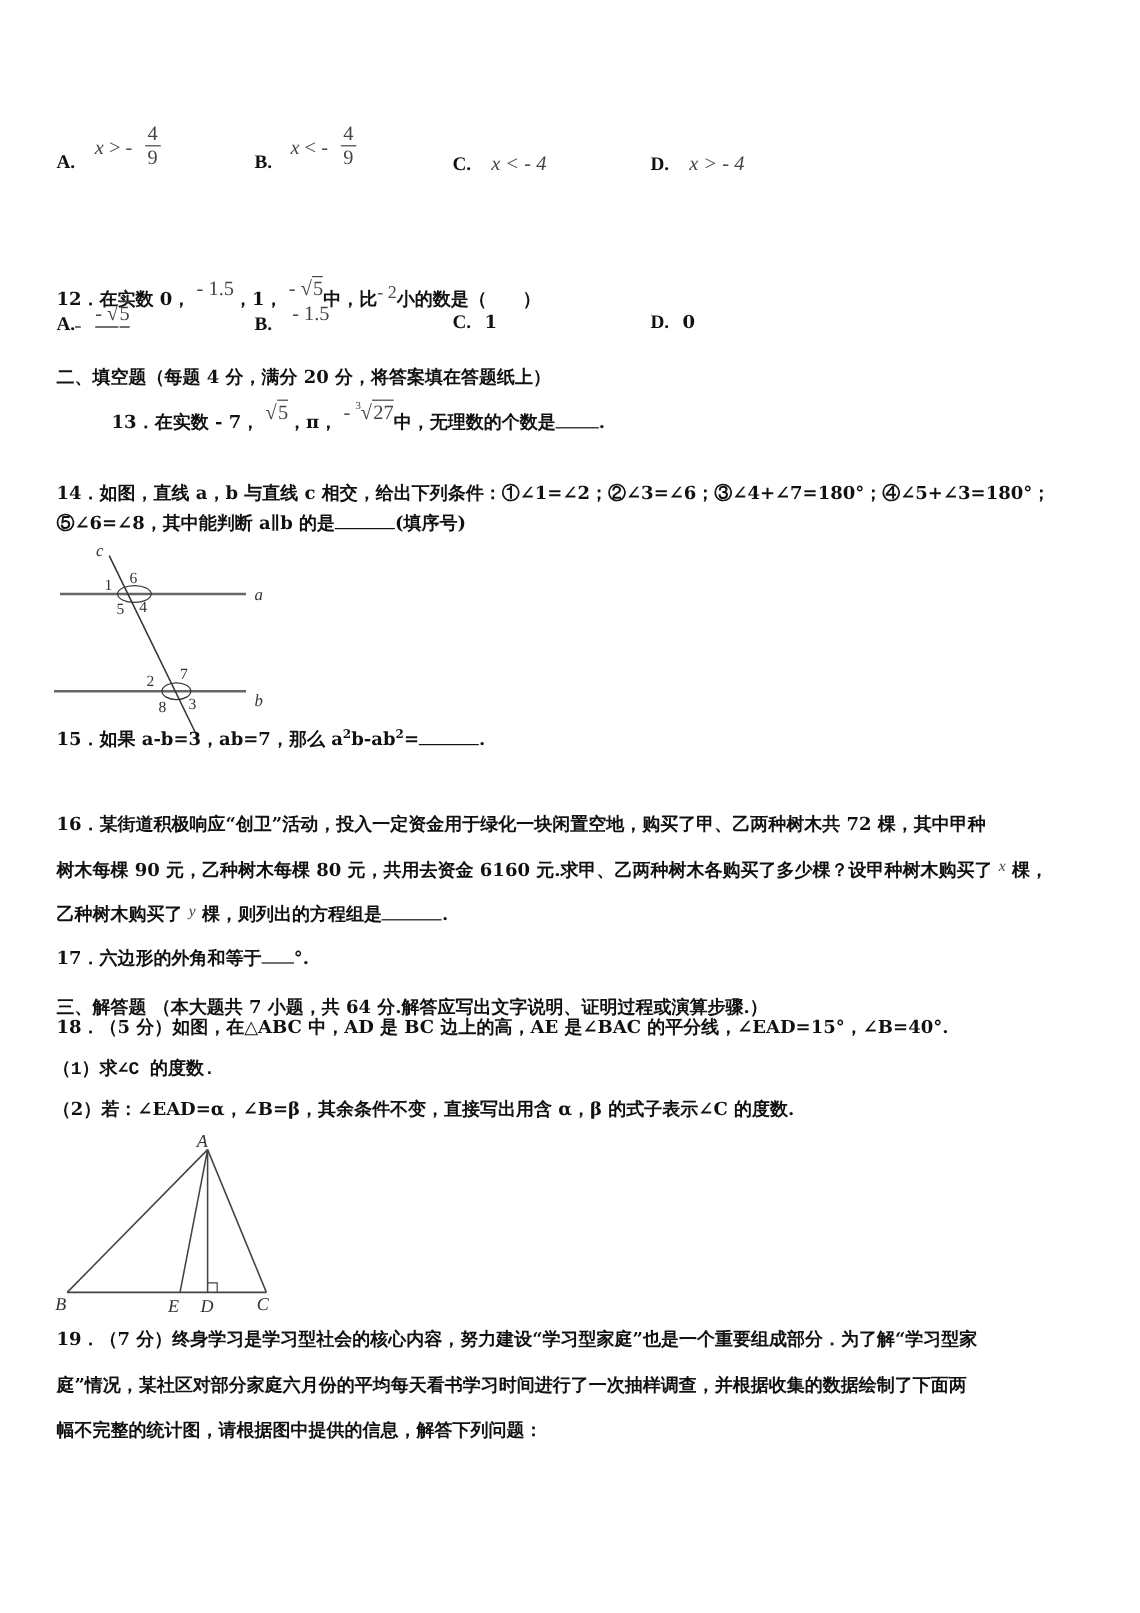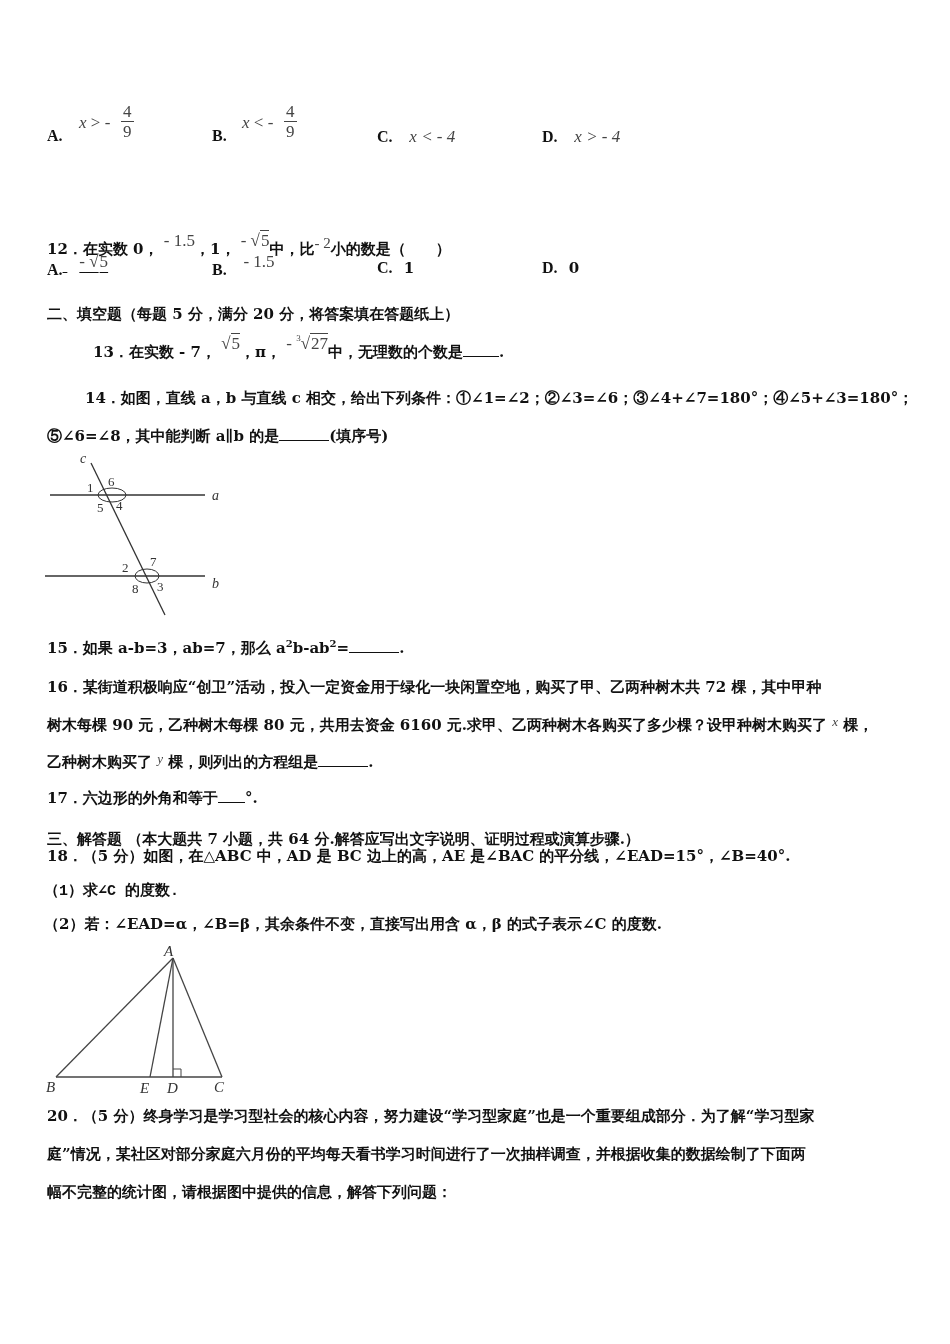--- a/index.html
+++ b/index.html
@@ -74,29 +74,29 @@
 </div>
 <div class="abs bold" style="left:377px; top:259px;">
   <span class="opt-label">C.</span>
   <span style="margin-left:6px;">1</span>
 </div>
 <div class="abs bold" style="left:542px; top:259px;">
   <span class="opt-label">D.</span>
   <span style="margin-left:6px;">0</span>
 </div>
 
-<div class="line" style="top:305px;">二、填空题（每题 5 分，满分 20 分，将答案填在答题纸上）</div>
+<div class="line" style="top:305px;">二、填空题（每题 4 分，满分 20 分，将答案填在答题纸上）</div>
 
 <div class="line" style="top:342px;margin-left:46px;">
   <span>13．</span><span>在实数 - 7，</span>
   <span class="math" style="position:relative; top:-8px;">√<span class="sqrt">5</span></span><span>，π，</span>
   <span class="math" style="position:relative; top:-8px;"><span>-</span> <span style="font-size:9px; position:relative; top:-8px;">3</span>√<span class="sqrt">27</span></span><span>中，无理数的个数是</span><span class="blank" style="width:36px;"></span><span>.</span>
 </div>
 
-<div class="line" style="top:389px;margin-left:38px;">14．如图，直线 a，b 与直线 c 相交，给出下列条件：①∠1=∠2；②∠3=∠6；③∠4+∠7=180°；④∠5+∠3=180°；</div>
+<div class="line" style="top:402px;">14．如图，直线 a，b 与直线 c 相交，给出下列条件：①∠1=∠2；②∠3=∠6；③∠4+∠7=180°；④∠5+∠3=180°；</div>
 <div class="line" style="top:427px;">
   <span>⑤∠6=∠8，其中能判断 a∥b 的是</span><span class="blank" style="width:50px;"></span><span>(填序号)</span>
 </div>
 
 <svg class="abs" style="left:40px; top:450px;" width="200" height="175" viewBox="0 0 200 175">
   <line x1="10" y1="45" x2="165" y2="45" stroke="#666" stroke-width="2.2"></line>
   <line x1="5" y1="126" x2="165" y2="126" stroke="#666" stroke-width="2.2"></line>
   <line x1="51" y1="13" x2="125" y2="165" stroke="#333" stroke-width="1.3"></line>
   <ellipse cx="72" cy="45" rx="14" ry="7" fill="none" stroke="#333" stroke-width="1"></ellipse>
   <ellipse cx="107" cy="126" rx="12" ry="7" fill="none" stroke="#333" stroke-width="1"></ellipse>
@@ -106,21 +106,21 @@
   <text x="47" y="42" font-size="13" fill="#333">1</text>
   <text x="68" y="36" font-size="13" fill="#333">6</text>
   <text x="57" y="62" font-size="13" fill="#333">5</text>
   <text x="76" y="60" font-size="13" fill="#333">4</text>
   <text x="82" y="122" font-size="13" fill="#333">2</text>
   <text x="110" y="116" font-size="13" fill="#333">7</text>
   <text x="92" y="143" font-size="13" fill="#333">8</text>
   <text x="117" y="141" font-size="13" fill="#333">3</text>
 </svg>
 
-<div class="line" style="top:638px;text-align:center;">
+<div class="line" style="top:607px;text-align:center;">
   <span>15．如果 a-b=3，ab=7，那么 a</span><span class="sup">2</span><span>b-ab</span><span class="sup">2</span><span>=</span><span class="blank" style="width:50px;"></span><span>.</span>
 </div>
 
 <div class="line" style="top:678px;">16．某街道积极响应“创卫”活动，投入一定资金用于绿化一块闲置空地，购买了甲、乙两种树木共 72 棵，其中甲种</div>
 <div class="line" style="top:716px;">
   <span>树木每棵 90 元，乙种树木每棵 80 元，共用去资金 6160 元.求甲、乙两种树木各购买了多少棵？设甲种树木购买了</span>
   <span class="math mi" style="position:relative; top:-4px; font-size:13px;">x</span>
   <span>棵，</span>
 </div>
 <div class="line" style="top:753px;">
@@ -146,15 +146,15 @@
   <line x1="133" y1="18" x2="110" y2="137" stroke="#444" stroke-width="1.3"></line>
   <line x1="133" y1="18" x2="133" y2="137" stroke="#444" stroke-width="1.3"></line>
   <polyline points="133,129 141,129 141,137" fill="none" stroke="#444" stroke-width="1"></polyline>
   <text x="124" y="16" font-size="15" font-style="italic" fill="#333">A</text>
   <text x="6" y="152" font-size="15" font-style="italic" fill="#333">B</text>
   <text x="100" y="153" font-size="15" font-style="italic" fill="#333">E</text>
   <text x="127" y="153" font-size="15" font-style="italic" fill="#333">D</text>
   <text x="174" y="152" font-size="15" font-style="italic" fill="#333">C</text>
 </svg>
 
-<div class="line" style="top:1107px;">20．（5 分）终身学习是学习型社会的核心内容，努力建设“学习型家庭”也是一个重要组成部分．为了解“学习型家</div>
+<div class="line" style="top:1107px;">19．（7 分）终身学习是学习型社会的核心内容，努力建设“学习型家庭”也是一个重要组成部分．为了解“学习型家</div>
 <div class="line" style="top:1145px;">庭”情况，某社区对部分家庭六月份的平均每天看书学习时间进行了一次抽样调查，并根据收集的数据绘制了下面两</div>
 <div class="line" style="top:1183px;">幅不完整的统计图，请根据图中提供的信息，解答下列问题：</div>
 
 </body></html>

